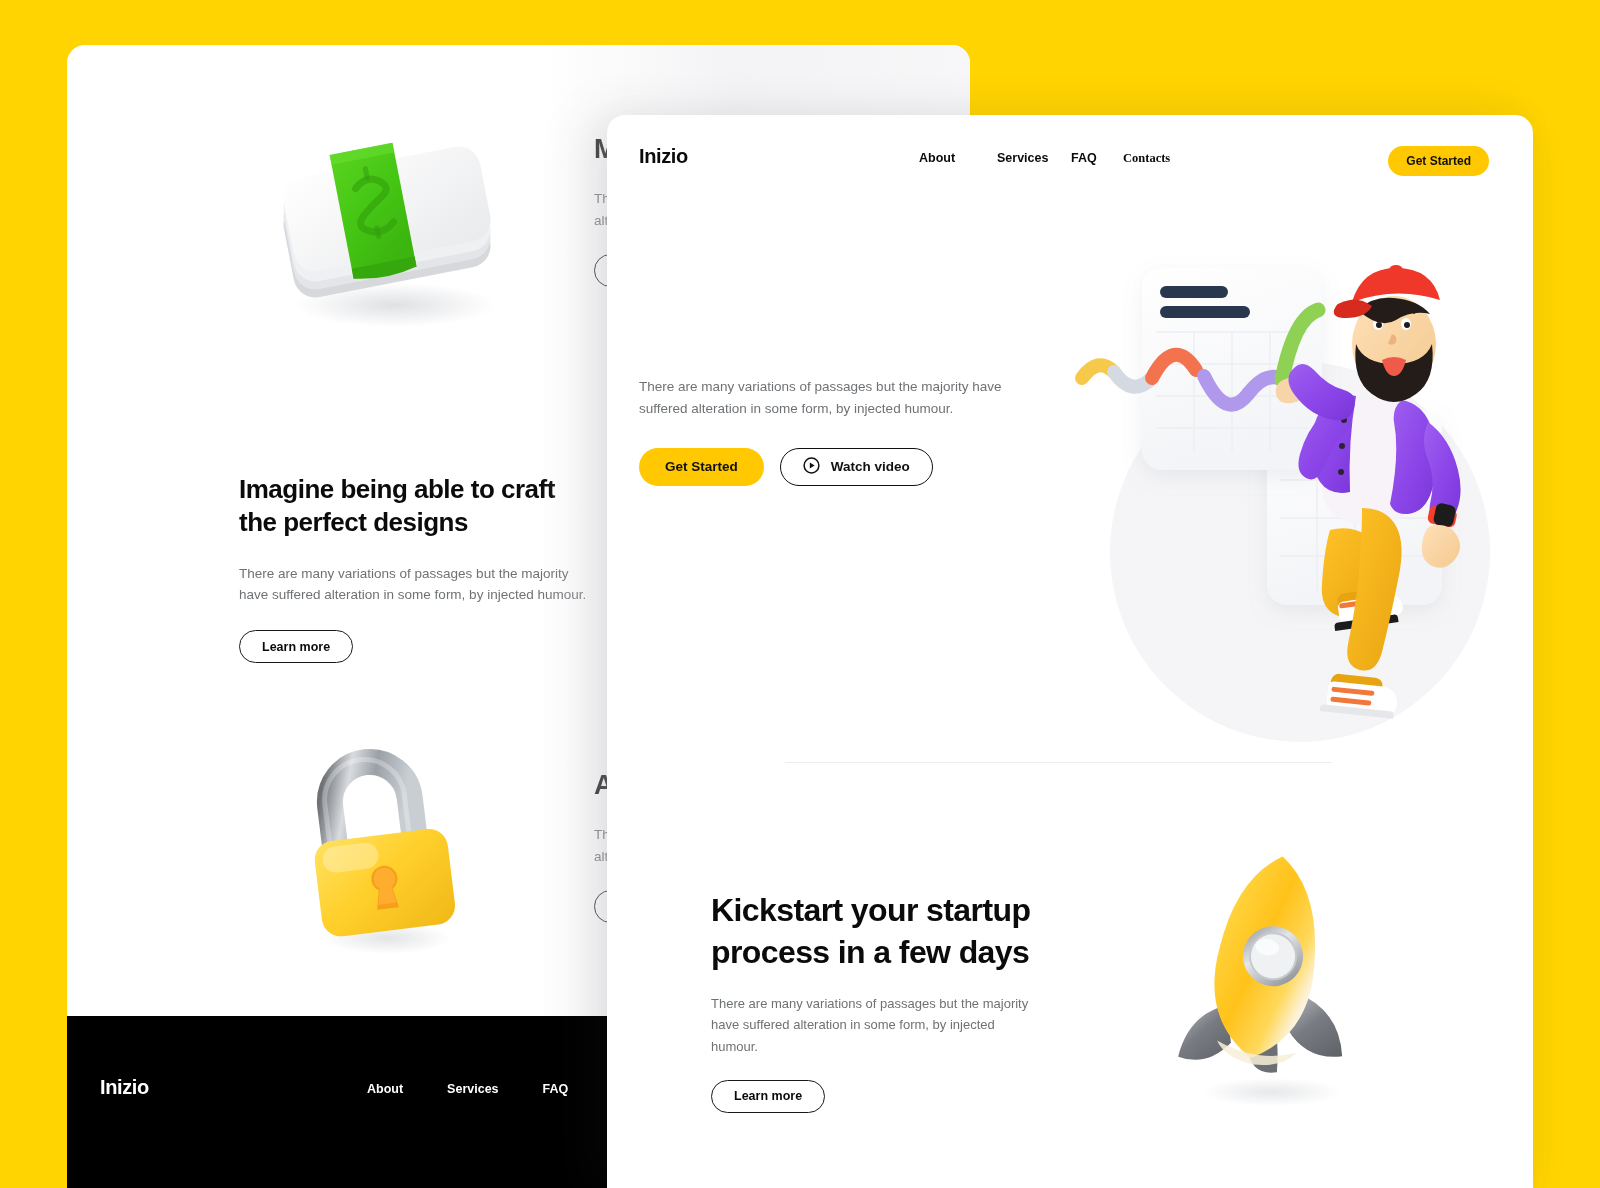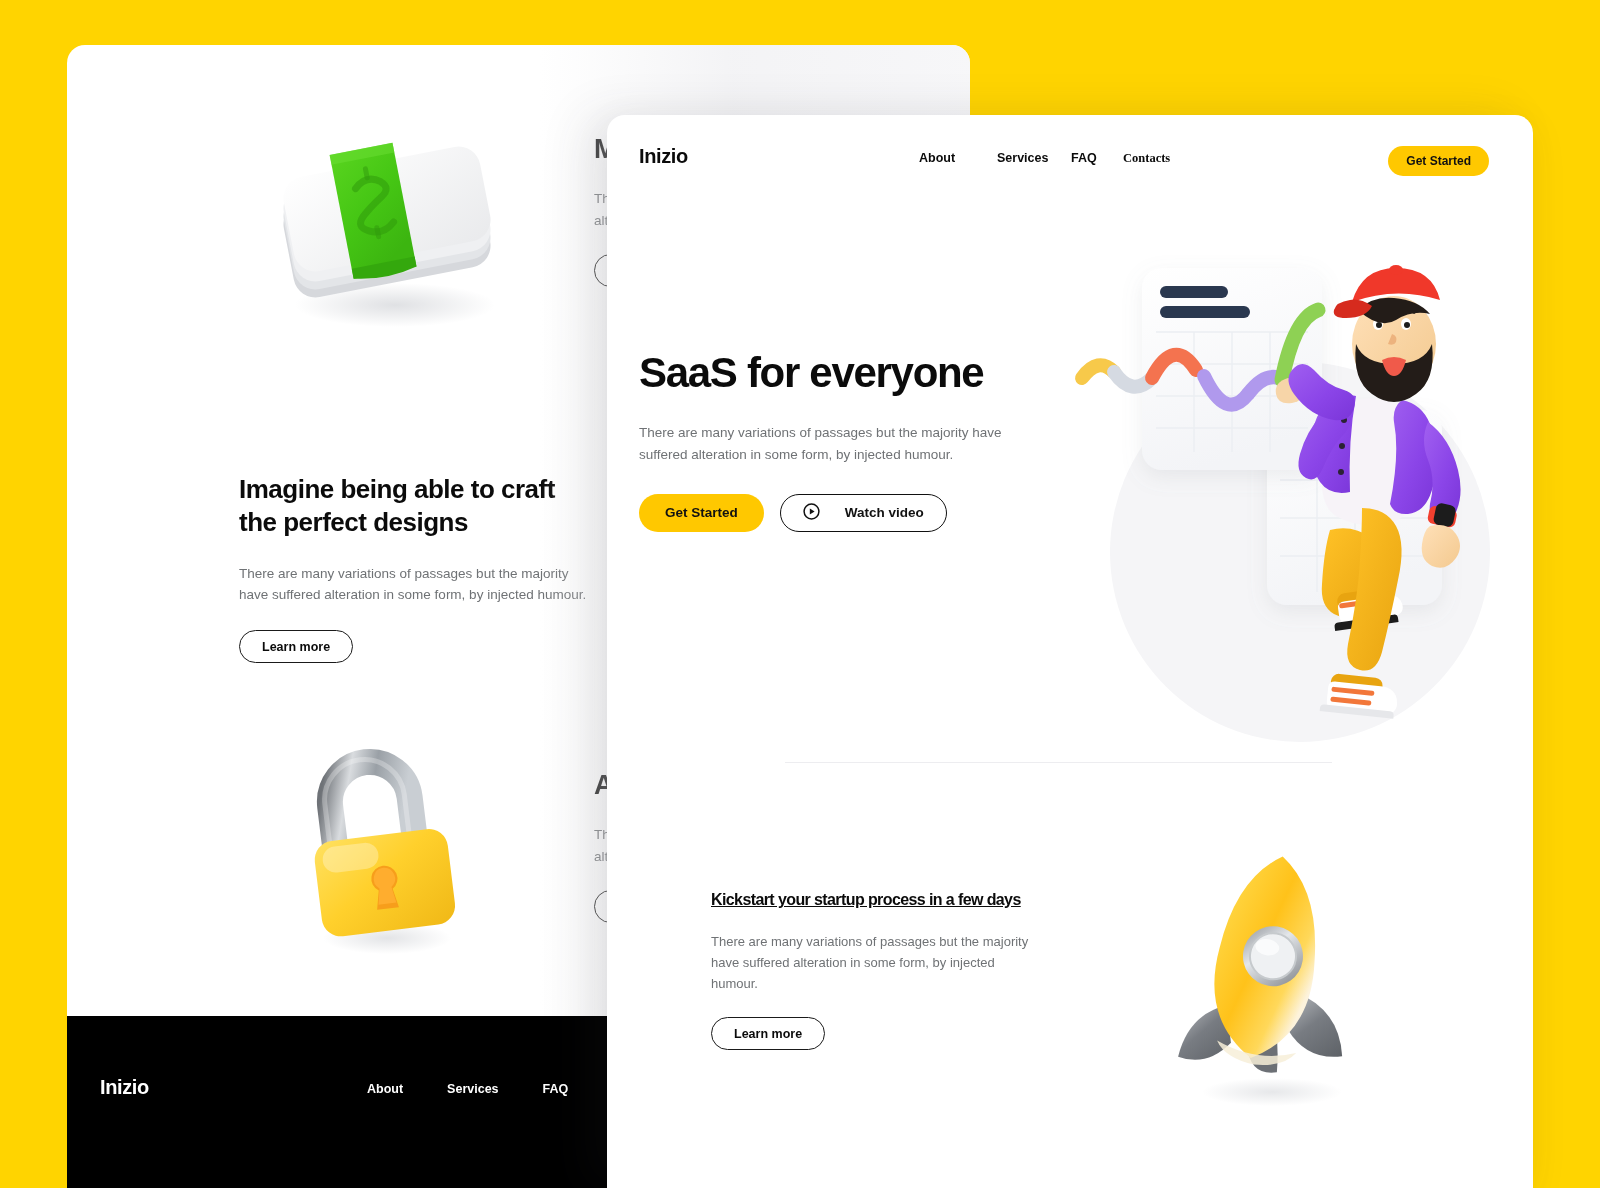--- a/index.html
+++ b/index.html
@@ -140,21 +140,21 @@
   .hero-actions { margin-top: 28px; display: flex; align-items: center; gap: 16px; }
   .btn-primary {
     height: 38px; padding: 0 26px;
     display: inline-flex; align-items: center; justify-content: center;
     background: #FFC800; border: none; border-radius: 30px;
     font-size: 13.5px; font-weight: 700; color: #111; cursor: pointer;
     font-family: "Liberation Sans", sans-serif;
   }
   .btn-ghost {
     height: 38px; padding: 0 22px;
-    display: inline-flex; align-items: center; gap: 25px;
+    display: inline-flex; align-items: center; gap: 11px;
     background: #fff; border: 1.4px solid #111; border-radius: 30px;
     font-size: 13.5px; font-weight: 700; color: #111; cursor: pointer;
     font-family: "Liberation Sans", sans-serif;
   }
 
   
   .hero-ill { position: absolute; left: 445px; top: 125px; width: 460px; height: 545px; }
   .hero-circle {
     position: absolute; left: 58px; top: 122px;
     width: 380px; height: 380px; border-radius: 50%;
@@ -163,22 +163,22 @@
 
   
   .fc-divider {
     position: absolute; left: 178px; top: 647px; width: 547px; height: 1px;
     background: #ededf0;
   }
 
   
   .feat-text { position: absolute; left: 104px; top: 775px; width: 330px; }
   .feat-h {
-    font-size: 16px; font-weight: 800; line-height: 1.3;
-    letter-spacing: -0.6px; color: #0b0b0b; text-decoration: underline;
+    font-size: 32px; font-weight: 800; line-height: 1.3;
+    letter-spacing: -0.6px; color: #0b0b0b;
   }
   .feat-p { margin-top: 20px; font-size: 13px; color: #6f7275; line-height: 1.63; }
   .feat-btn {
     margin-top: 23px;
     display: inline-flex; align-items: center; justify-content: center;
     height: 33px; padding: 0 22px;
     border: 1.3px solid #1a1a1a; border-radius: 30px;
     font-size: 12.5px; font-weight: 700; color: #0b0b0b;
     background: transparent; cursor: pointer;
   }
@@ -296,21 +296,20 @@
     <nav class="fc-nav">
       <span>About</span>
       <span>Services</span>
       <span>FAQ</span>
       <span>Contacts</span>
     </nav>
     <button class="fc-cta">Get Started</button>
   </div>
 
   <div class="hero-text">
-    <h1 class="hero-h">SaaS for everyone</h1>
     <p class="hero-p">There are many variations of passages but the majority have suffered alteration in some form, by injected humour.</p>
     <div class="hero-actions">
       <button class="btn-primary">Get Started</button>
       <button class="btn-ghost">
         <span>
           <svg width="17" height="17" viewBox="0 0 17 17">
             <circle cx="8.5" cy="8.5" r="7.4" fill="none" stroke="#111" stroke-width="1.5"></circle>
             <path d="M6.8 5.4 L11.6 8.5 L6.8 11.6 Z" fill="#111"></path>
           </svg>
         </span>

